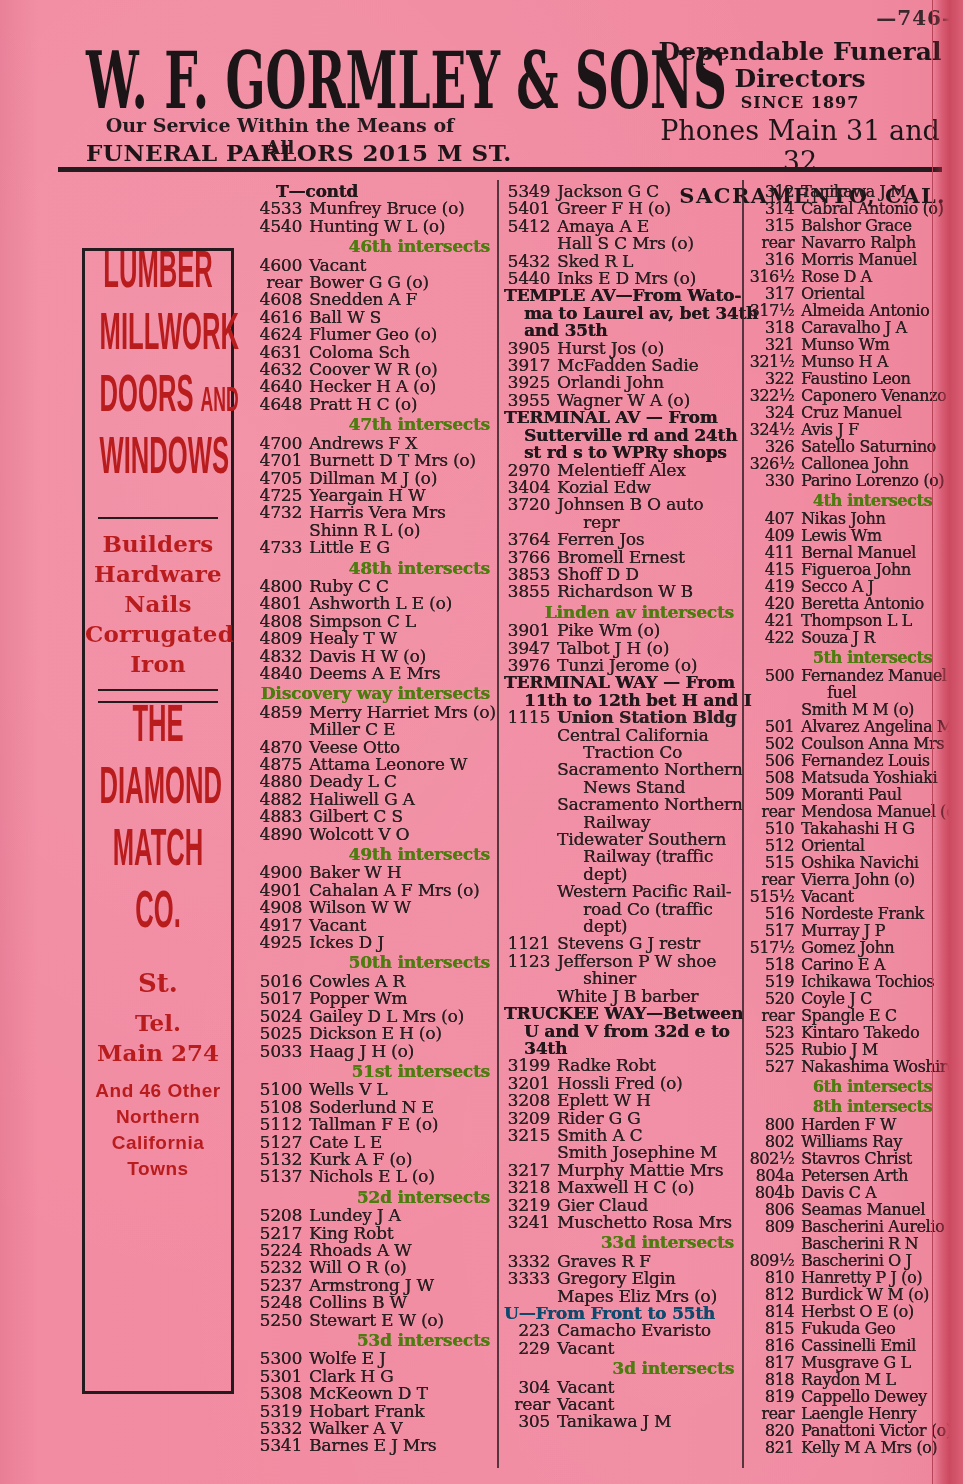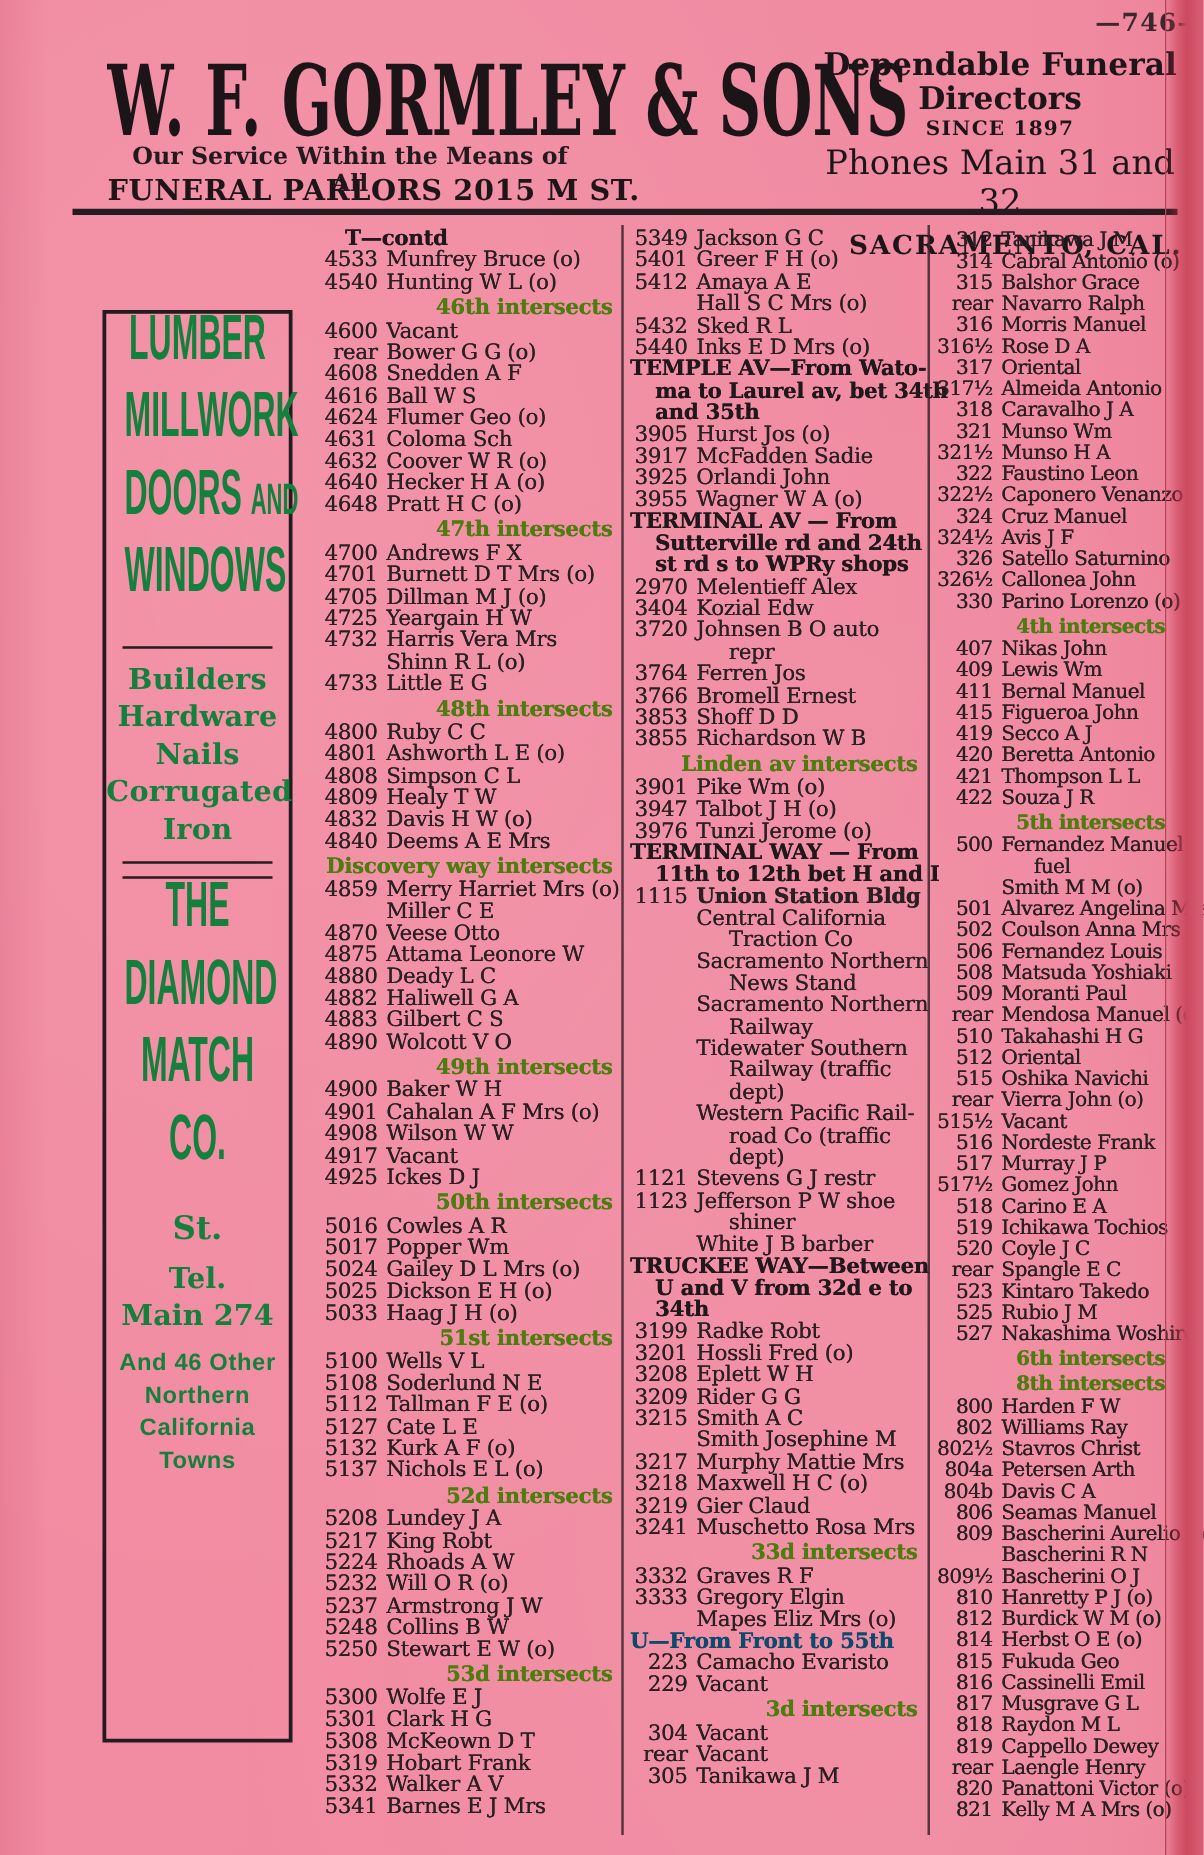--- a/index.html
+++ b/index.html
@@ -28,21 +28,21 @@
   .parlors{position:absolute;left:86px;top:139px;font-weight:700;font-size:23px;letter-spacing:0.5px;color:#1d1518;}
   .ad-right{position:absolute;left:652px;top:38px;width:296px;text-align:center;color:#1d1518;}
   .dep{font-weight:700;font-size:25px;line-height:27px;}
   .since{font-weight:700;font-size:16px;margin-top:1px;letter-spacing:1px;}
   .phones{font-weight:400;font-size:27px;margin-top:3px;}
   .city{font-weight:700;font-size:21px;margin-top:6px;letter-spacing:1.5px;text-align:right;padding-right:2px;}
   .header-rule{position:absolute;left:58px;top:167px;width:884px;height:5px;background:#241b1e;}
 
   
   .sidebar{position:absolute;left:82px;top:248px;width:152px;height:1146px;box-sizing:border-box;
-    border:3px solid #241b1e;padding-top:8px;color:#15803d;}
+    border:3px solid #241b1e;padding-top:8px;color:#b91c1c;}
   .sb-big{height:62px;line-height:58px;text-align:center;white-space:nowrap;
     font:700 32px "Liberation Sans","DejaVu Sans",sans-serif;
     transform:scale(0.8,1.6);}
   .sb-and{font-size:22px;}
   .sb-rule{height:2px;background:#241b1e;margin:10px 13px;}
   .sb-serif div{text-align:center;font:700 23px "DejaVu Serif",serif;line-height:30px;letter-spacing:0.2px;}
   .sb-addr{margin-top:6px;text-align:center;font:700 26px "DejaVu Serif",serif;line-height:33px;}
   .sb-tel{margin-top:8px;text-align:center;font:700 23px "DejaVu Serif",serif;line-height:30px;}
   .sb-towns{margin-top:10px;}
   .sb-towns div{text-align:center;font:700 19px "Liberation Sans","DejaVu Sans",sans-serif;line-height:26px;letter-spacing:0.5px;}

